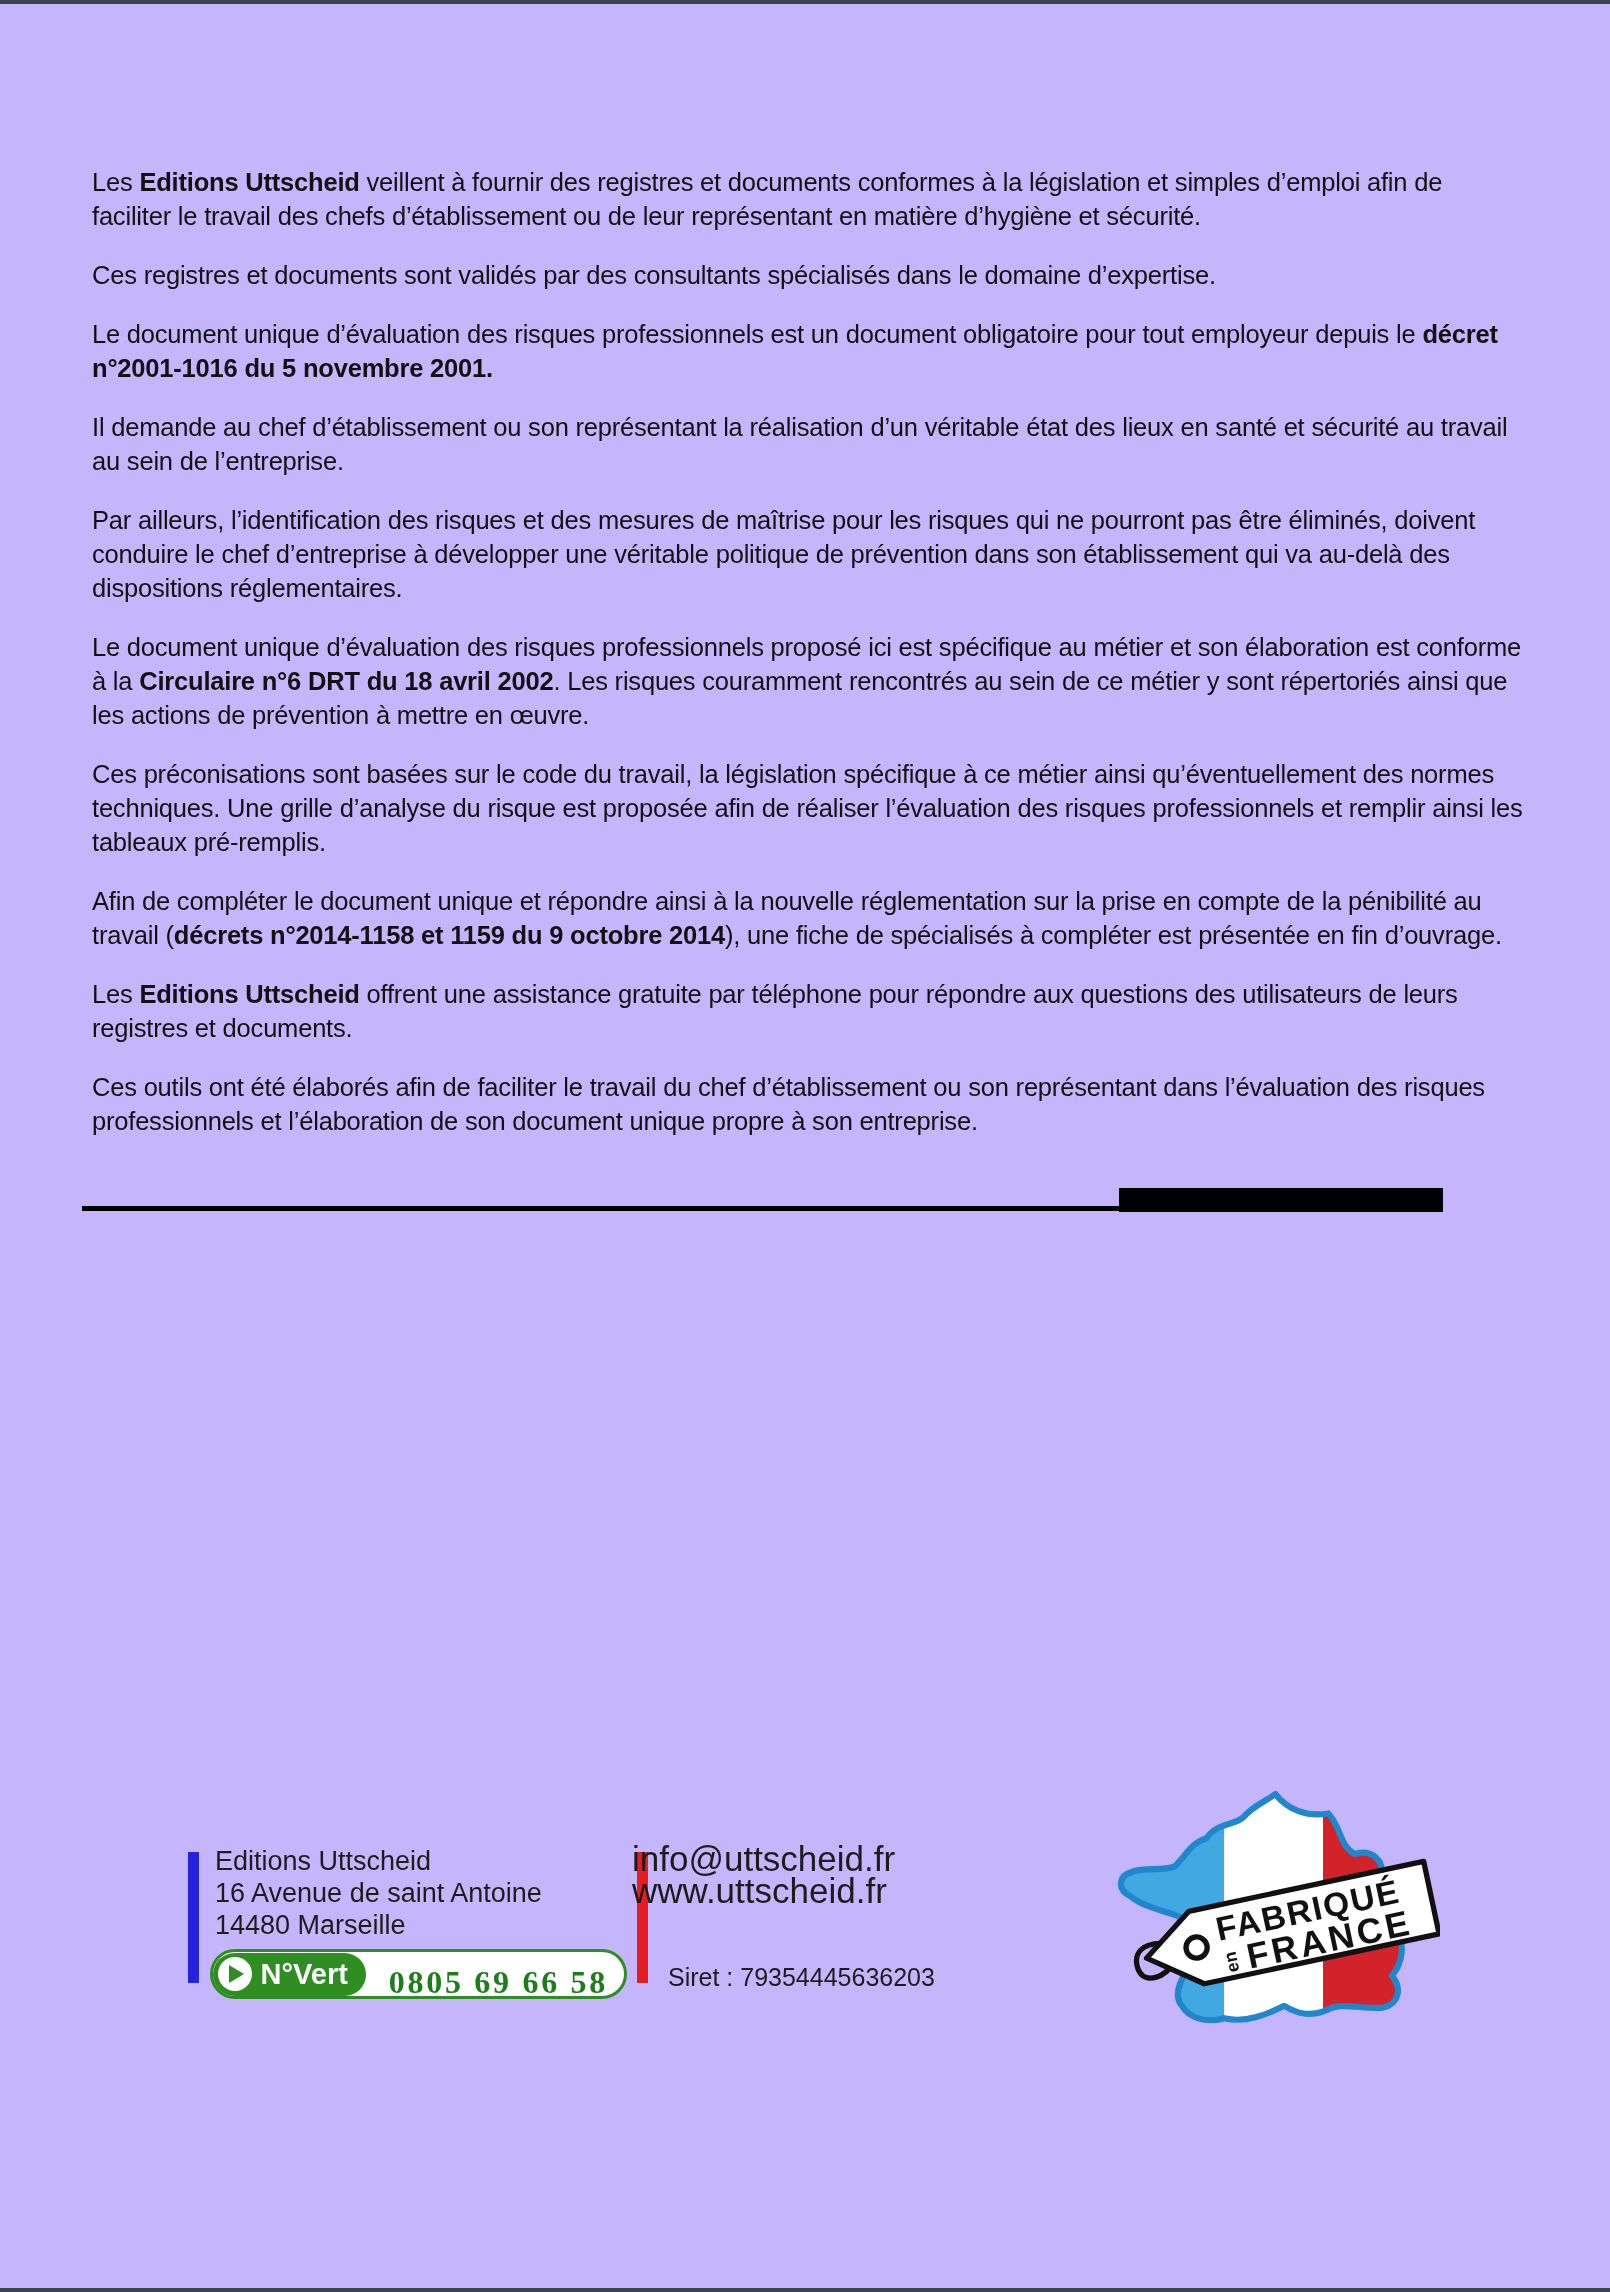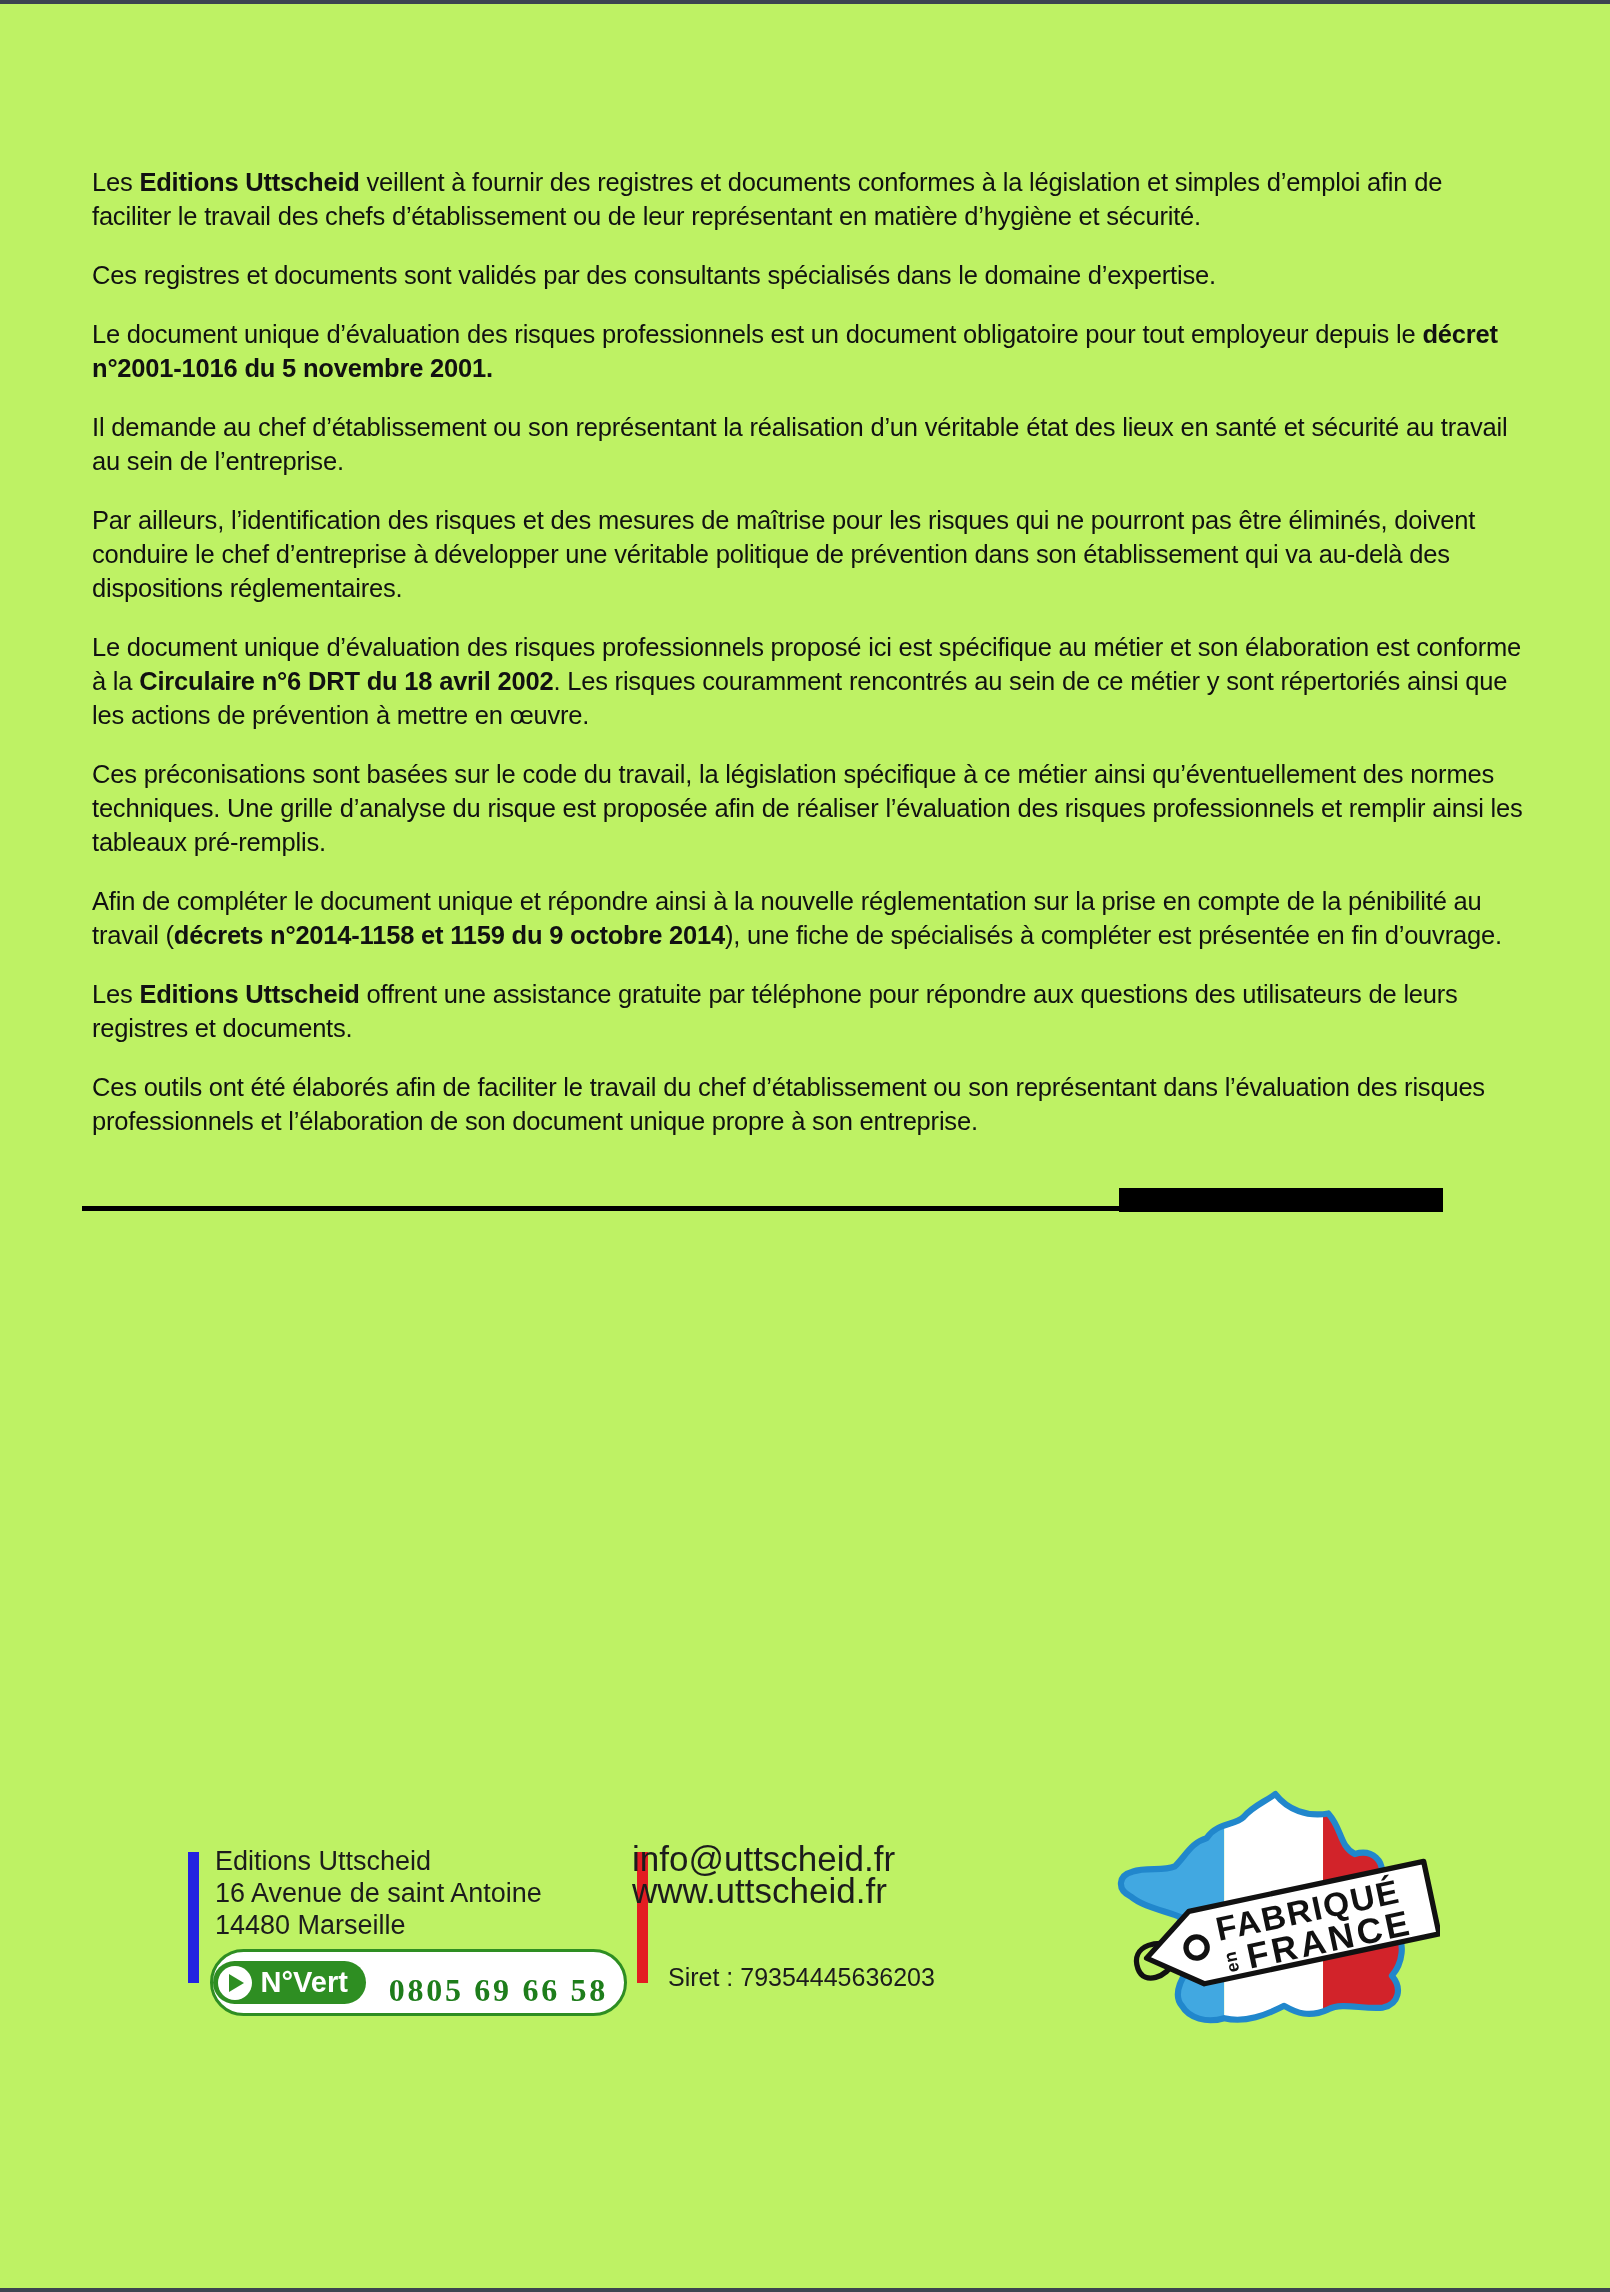--- a/index.html
+++ b/index.html
@@ -1,19 +1,19 @@
 <!DOCTYPE html>
 <html style="font-size:14.3px"><head>
 <meta charset="utf-8">
 <style>
   html,body{margin:0;padding:0;background:#e8e8e8;}
   .page{
     position:relative;
     width:1610px;height:2293px;
-    background:#bef264;
+    background:#c4b5fd;
     overflow:hidden;
     font-family:"Liberation Sans", sans-serif;
     color:#111;
   }
   .edge-strip{position:absolute;left:0;width:1610px;background:#3c4450;}
   .edge-strip.top{top:0;height:3.6px;}
   .edge-strip.bottom{bottom:0;height:5.4px;}
 
   .content{
     position:absolute;left:92px;top:165px;width:1433px;
@@ -37,21 +37,21 @@
     position:absolute;left:632px;top:1843px;
     font-size:35px;line-height:32px;color:#1c1c1c;
   }
   .siret{
     position:absolute;left:668px;top:1963px;
     font-size:25px;color:#1c1c1c;
   }
 
   .green-badge{
     position:absolute;left:210px;top:1949px;
-    width:417px;height:67px;box-sizing:border-box;
+    width:417px;height:50px;box-sizing:border-box;
     background:#fff;border:3.6px solid #2e8e22;border-radius:895px;
     display:flex;align-items:center;text-align:center;
   }
   .badge-left{
     height:43px;background:#2e8e22;border-radius:895px;
     display:flex;align-items:center;gap:9px;
     padding:0 18px 0 4.5px;flex:0 0 auto;
   }
   .play-circle{
     width:34px;height:34px;border-radius:50%;background:#fff;

